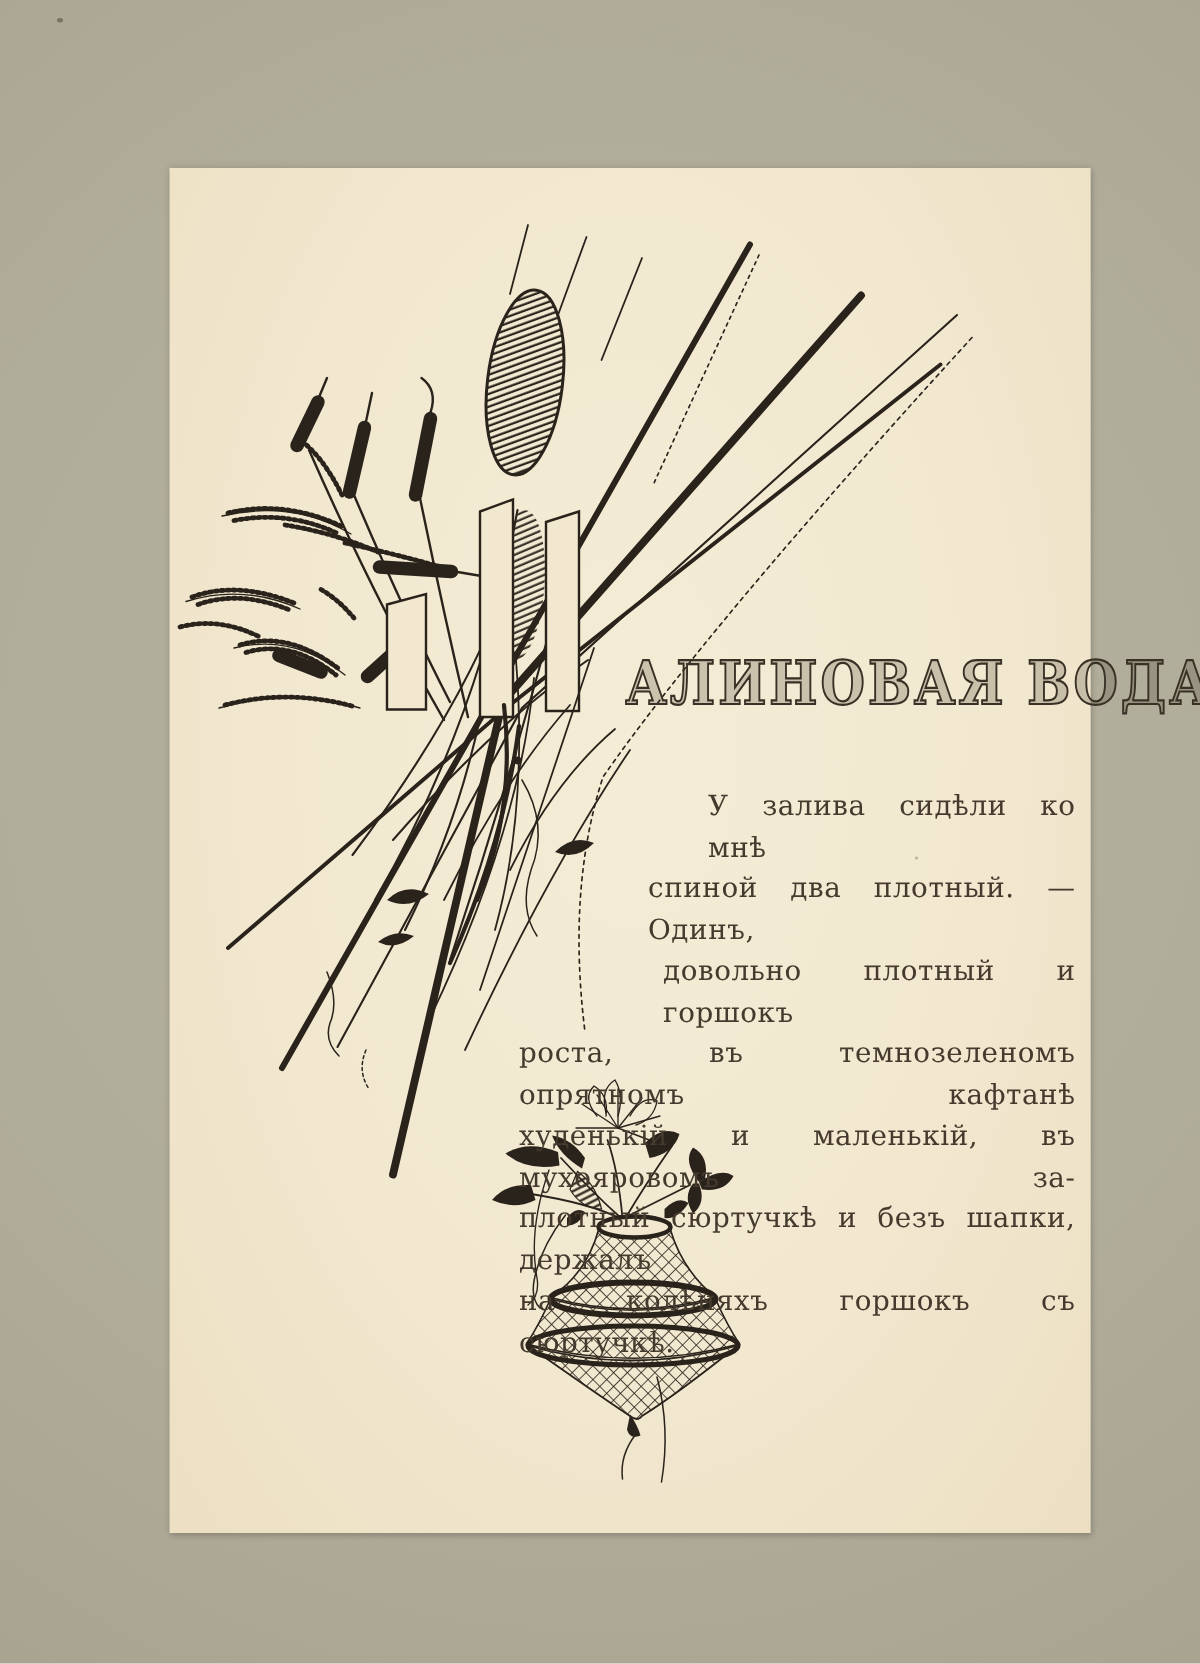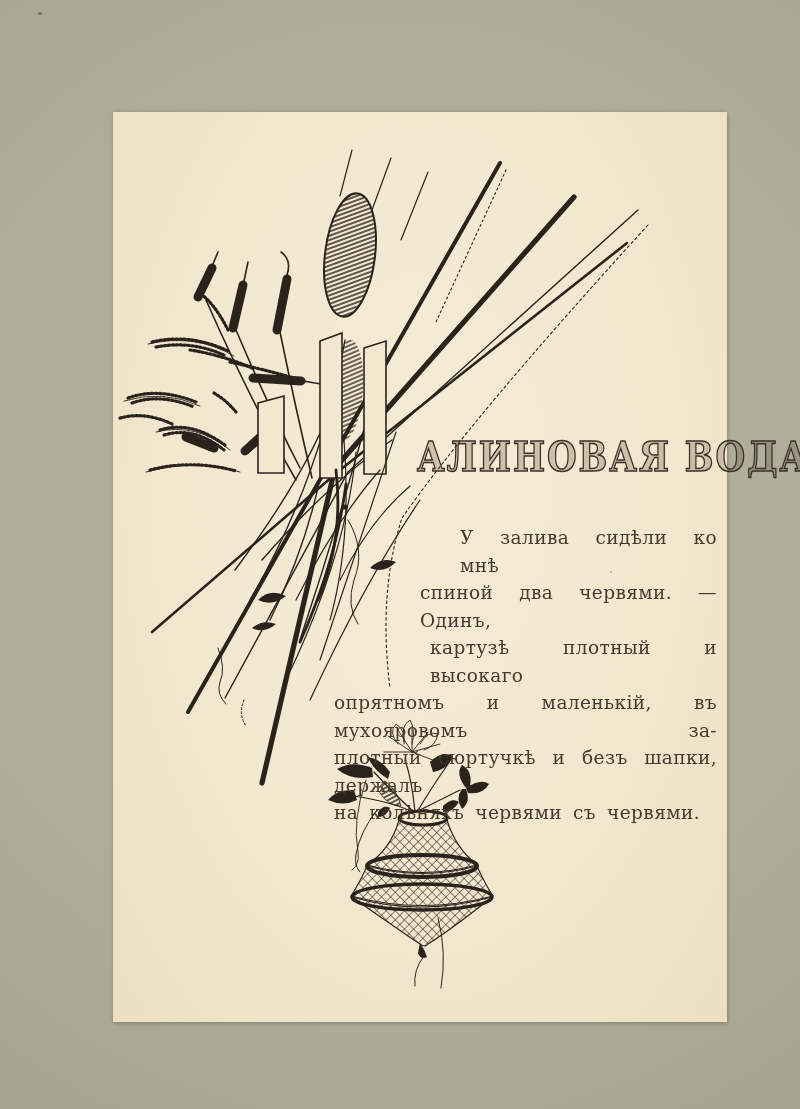--- a/index.html
+++ b/index.html
@@ -24,21 +24,21 @@
     transform:scale(1.0,1.18);transform-origin:left top;
   }
   .hidden-initial{
     position:absolute;width:1px;height:1px;overflow:hidden;clip:rect(0 0 0 0);white-space:nowrap;
   }
   .paragraph{
     position:absolute;left:334px;top:524px;width:383px;
     font-size:18.5px;line-height:27.5px;color:#453a2d;
     letter-spacing:0.4px;word-spacing:0.26em;
   }
-  .pline{text-align:justify;text-align-last:justify;}
+  .pline{text-align:justify;text-align-last:justify;margin-left:12px;}
   .pline.l1{padding-left:126px;}
   .pline.l2{padding-left:86px;}
   .pline.l3{padding-left:96px;}
   .pline.l8{text-align-last:left;}
 </style>
 </head>
 <body>
 
 <div class="paper"></div>
 <div class="speck" style="left:38px;top:12px;width:4px;height:3px;opacity:.55"></div>
@@ -209,18 +209,19 @@
     </g>
   </g>
 </svg>
 
 <div class="title">
   <span class="hidden-initial">М</span><span>АЛИНОВАЯ ВОДА.</span>
 </div>
 
 <div class="paragraph">
   <div class="pline l1">У залива сидѣли ко мнѣ</div>
-  <div class="pline l2">спиной два червями. — Одинъ,</div>
-  <div class="pline l3">картузѣ плотный и высокаго</div>
-  <div class="pline l6">опрятномъ и маленькій, въ мухояровомъ за-</div>
+  <div class="pline l2">спиной два плотный. — Одинъ,</div>
+  <div class="pline l3">довольно плотный и горшокъ</div>
+  <div class="pline l4">роста, въ темнозеленомъ опрятномъ кафтанѣ</div>
+  <div class="pline l6">худенькій и маленькій, въ мухояровомъ за-</div>
   <div class="pline l7">плотный сюртучкѣ и безъ шапки, держалъ</div>
-  <div class="pline l8">на колѣняхъ червями съ червями.</div>
+  <div class="pline l8">на колѣняхъ горшокъ съ сюртучкѣ.</div>
 </div>
 
 </body></html>

